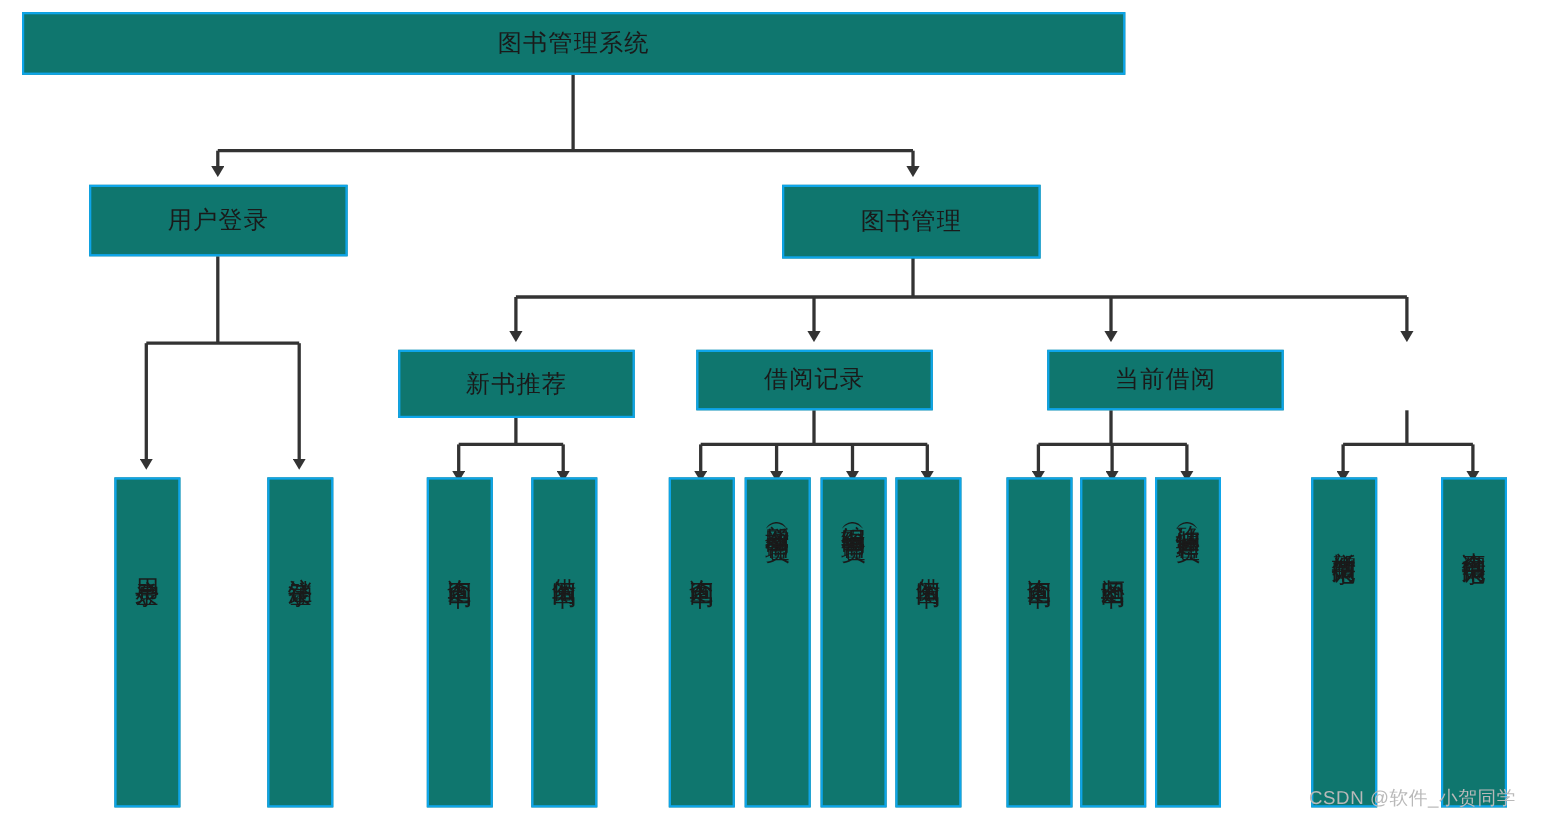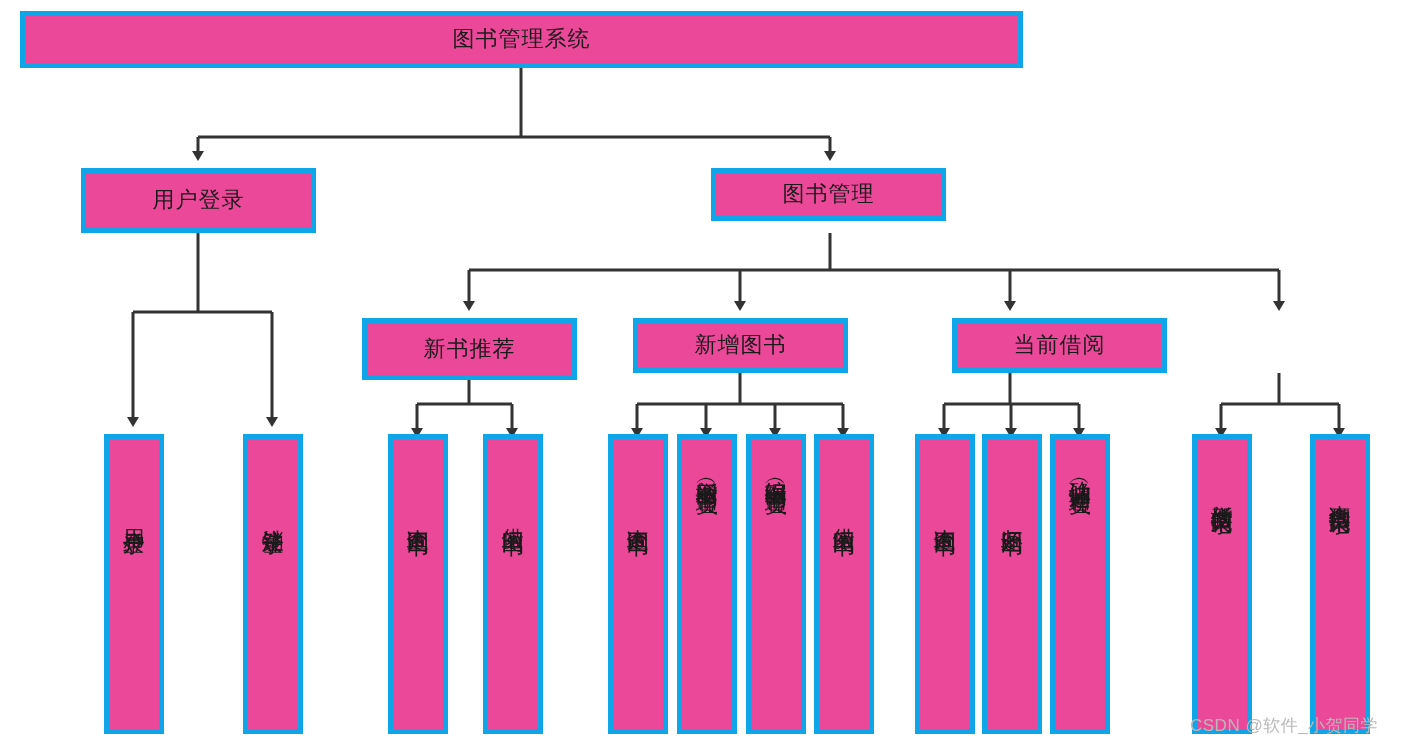--- a/index.html
+++ b/index.html
@@ -21,22 +21,22 @@
     position: absolute;
     left: 0;
     top: 0;
     width: 1405px;
     height: 747px;
     pointer-events: none;
   }
   .node {
     position: absolute;
     box-sizing: border-box;
-    background: #ec4899;
-    border: 5px solid #0ea5e9;
+    background: #0f766e;
+    border: 2px solid #0ea5e9;
     display: flex;
     align-items: center;
     justify-content: center;
     color: #1a1a1a;
   }
   .node.h {
     font-size: 22px;
     letter-spacing: 1px;
     line-height: 1.2;
   }
@@ -120,29 +120,29 @@
     </g>
   </svg>
 
   <div class="node h" style="left:20px; top:11px; width:1003px; height:57px;">
     <span>图书管理系统</span>
   </div>
 
   <div class="node h" style="left:81px; top:168px; width:235px; height:65px;">
     <span>用户登录</span>
   </div>
-  <div class="node h" style="left:711px; top:168px; width:235px; height:53px;">
+  <div class="node h" style="left:711px; top:168px; width:235px; height:67px;">
     <span>图书管理</span>
   </div>
 
   <div class="node h" style="left:362px; top:318px; width:215px; height:62px;">
     <span>新书推荐</span>
   </div>
   <div class="node h" style="left:633px; top:318px; width:215px; height:55px;">
-    <span>新增图书</span>
+    <span>借阅记录</span>
   </div>
   <div class="node h" style="left:952px; top:318px; width:215px; height:55px;">
     <span>当前借阅</span>
   </div>
 
   <div class="node v" style="left:104px; top:434px; width:60px; height:300px;">
     <span class="vtext">用户登录</span>
   </div>
   <div class="node v" style="left:243px; top:434px; width:60px; height:300px;">
     <span class="vtext">注销登录</span>

